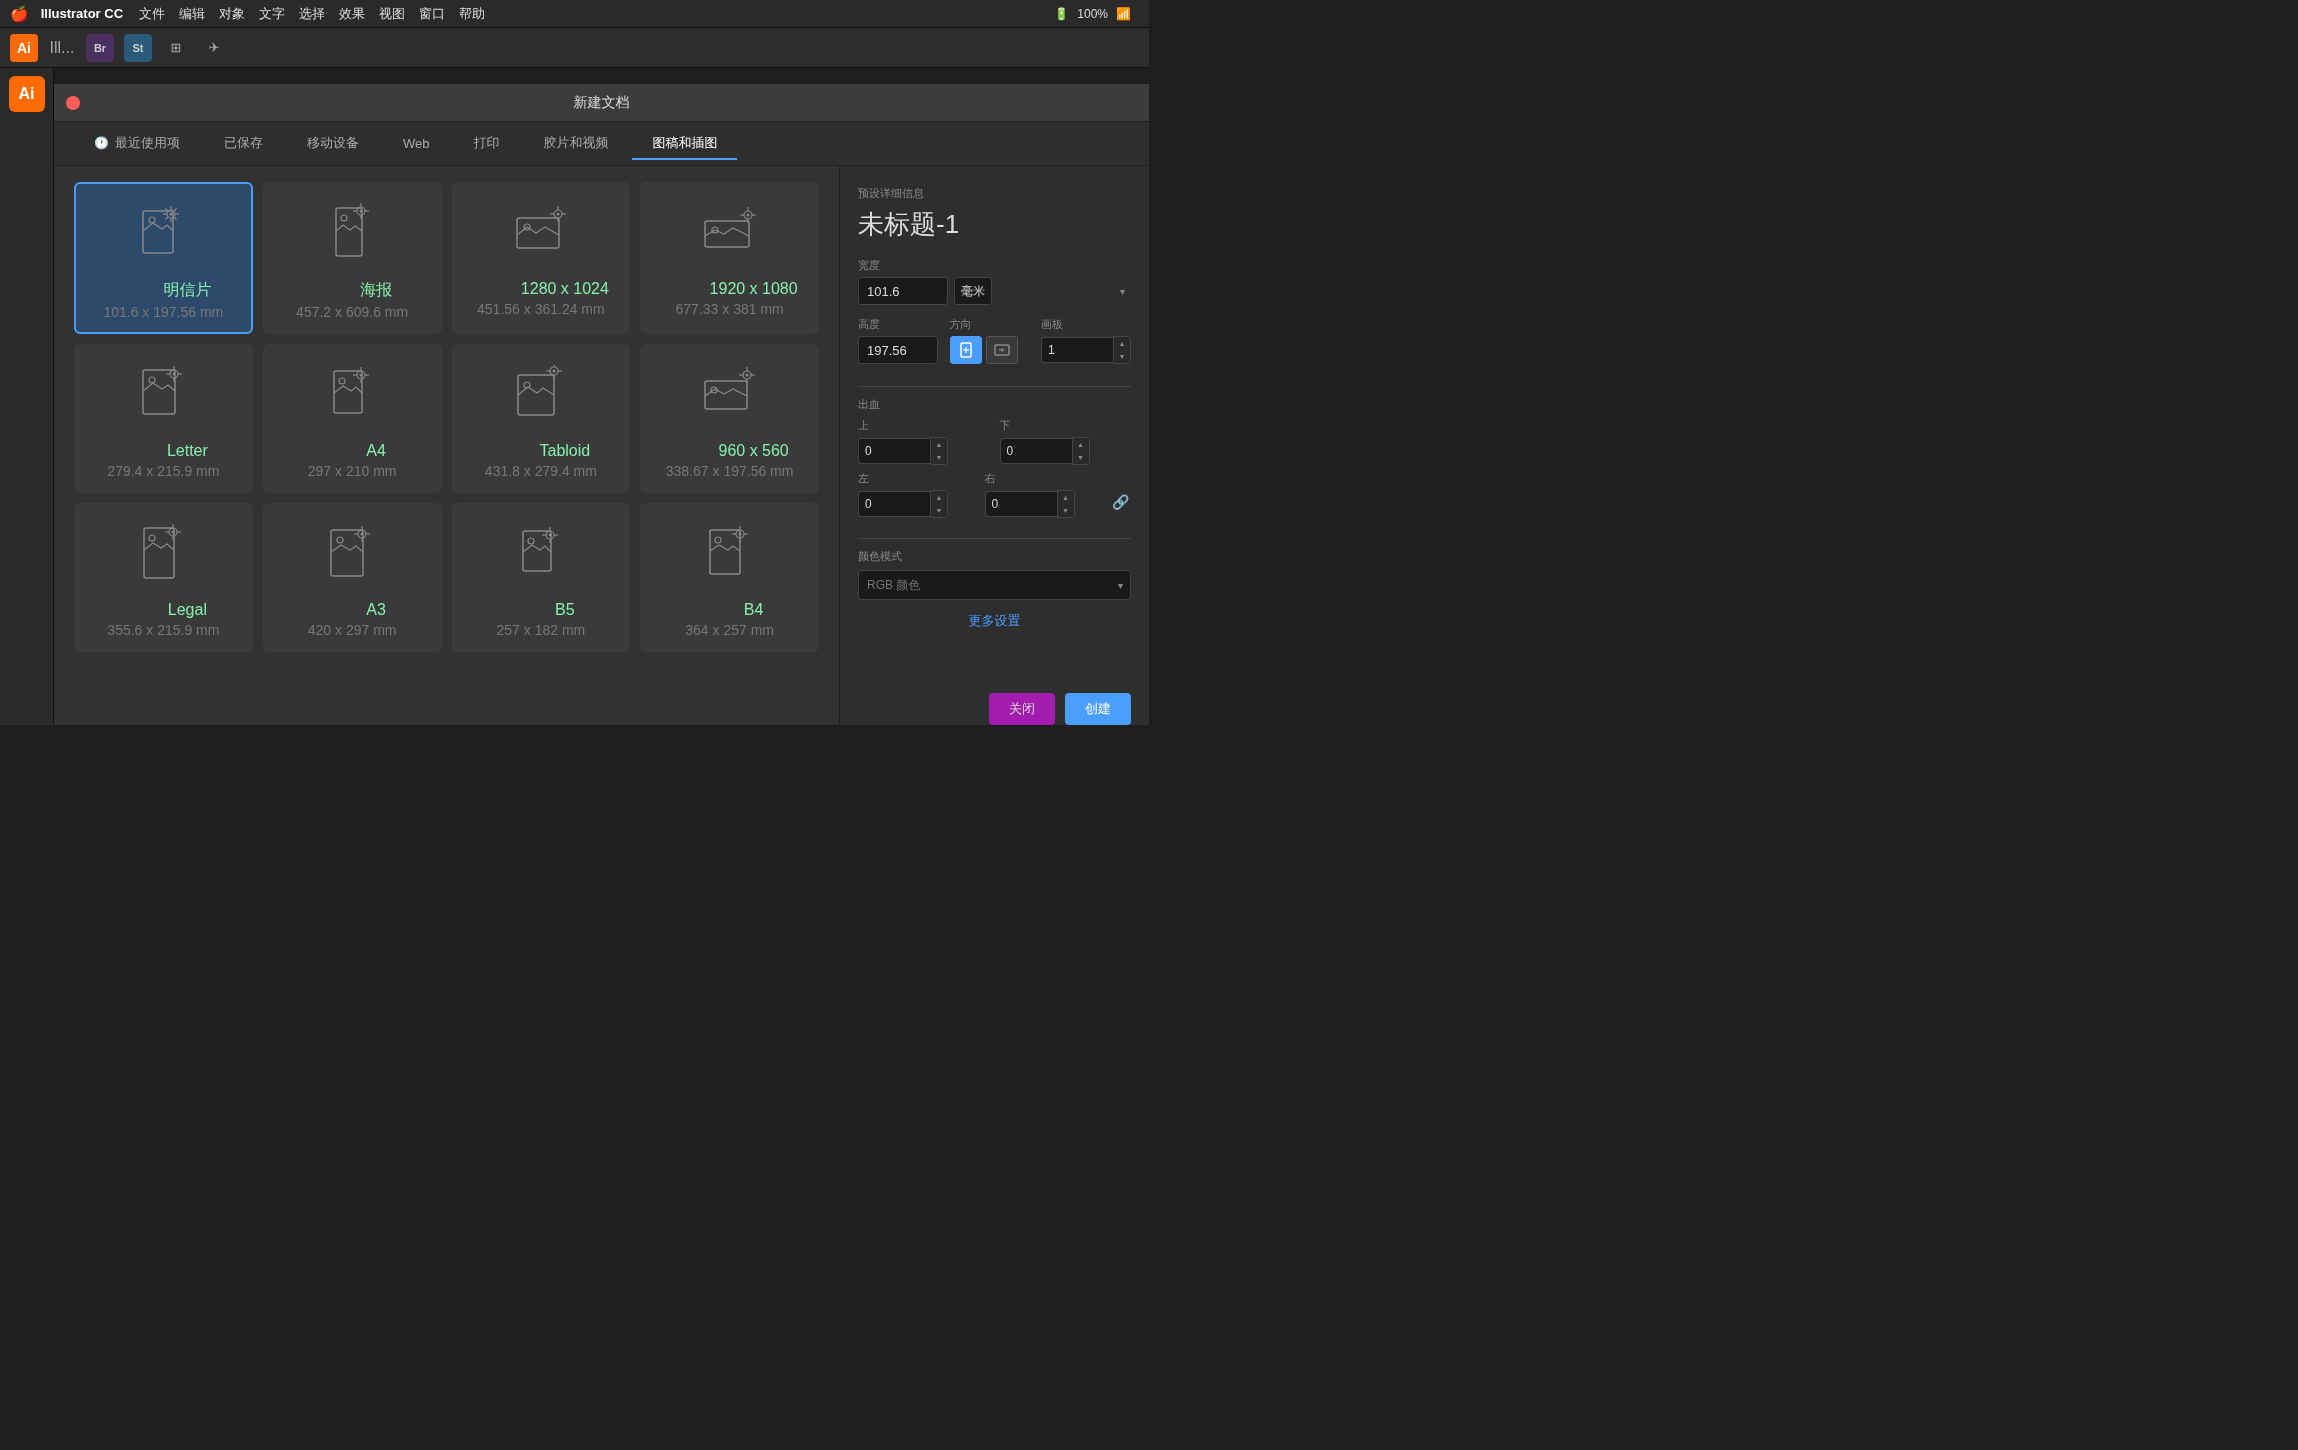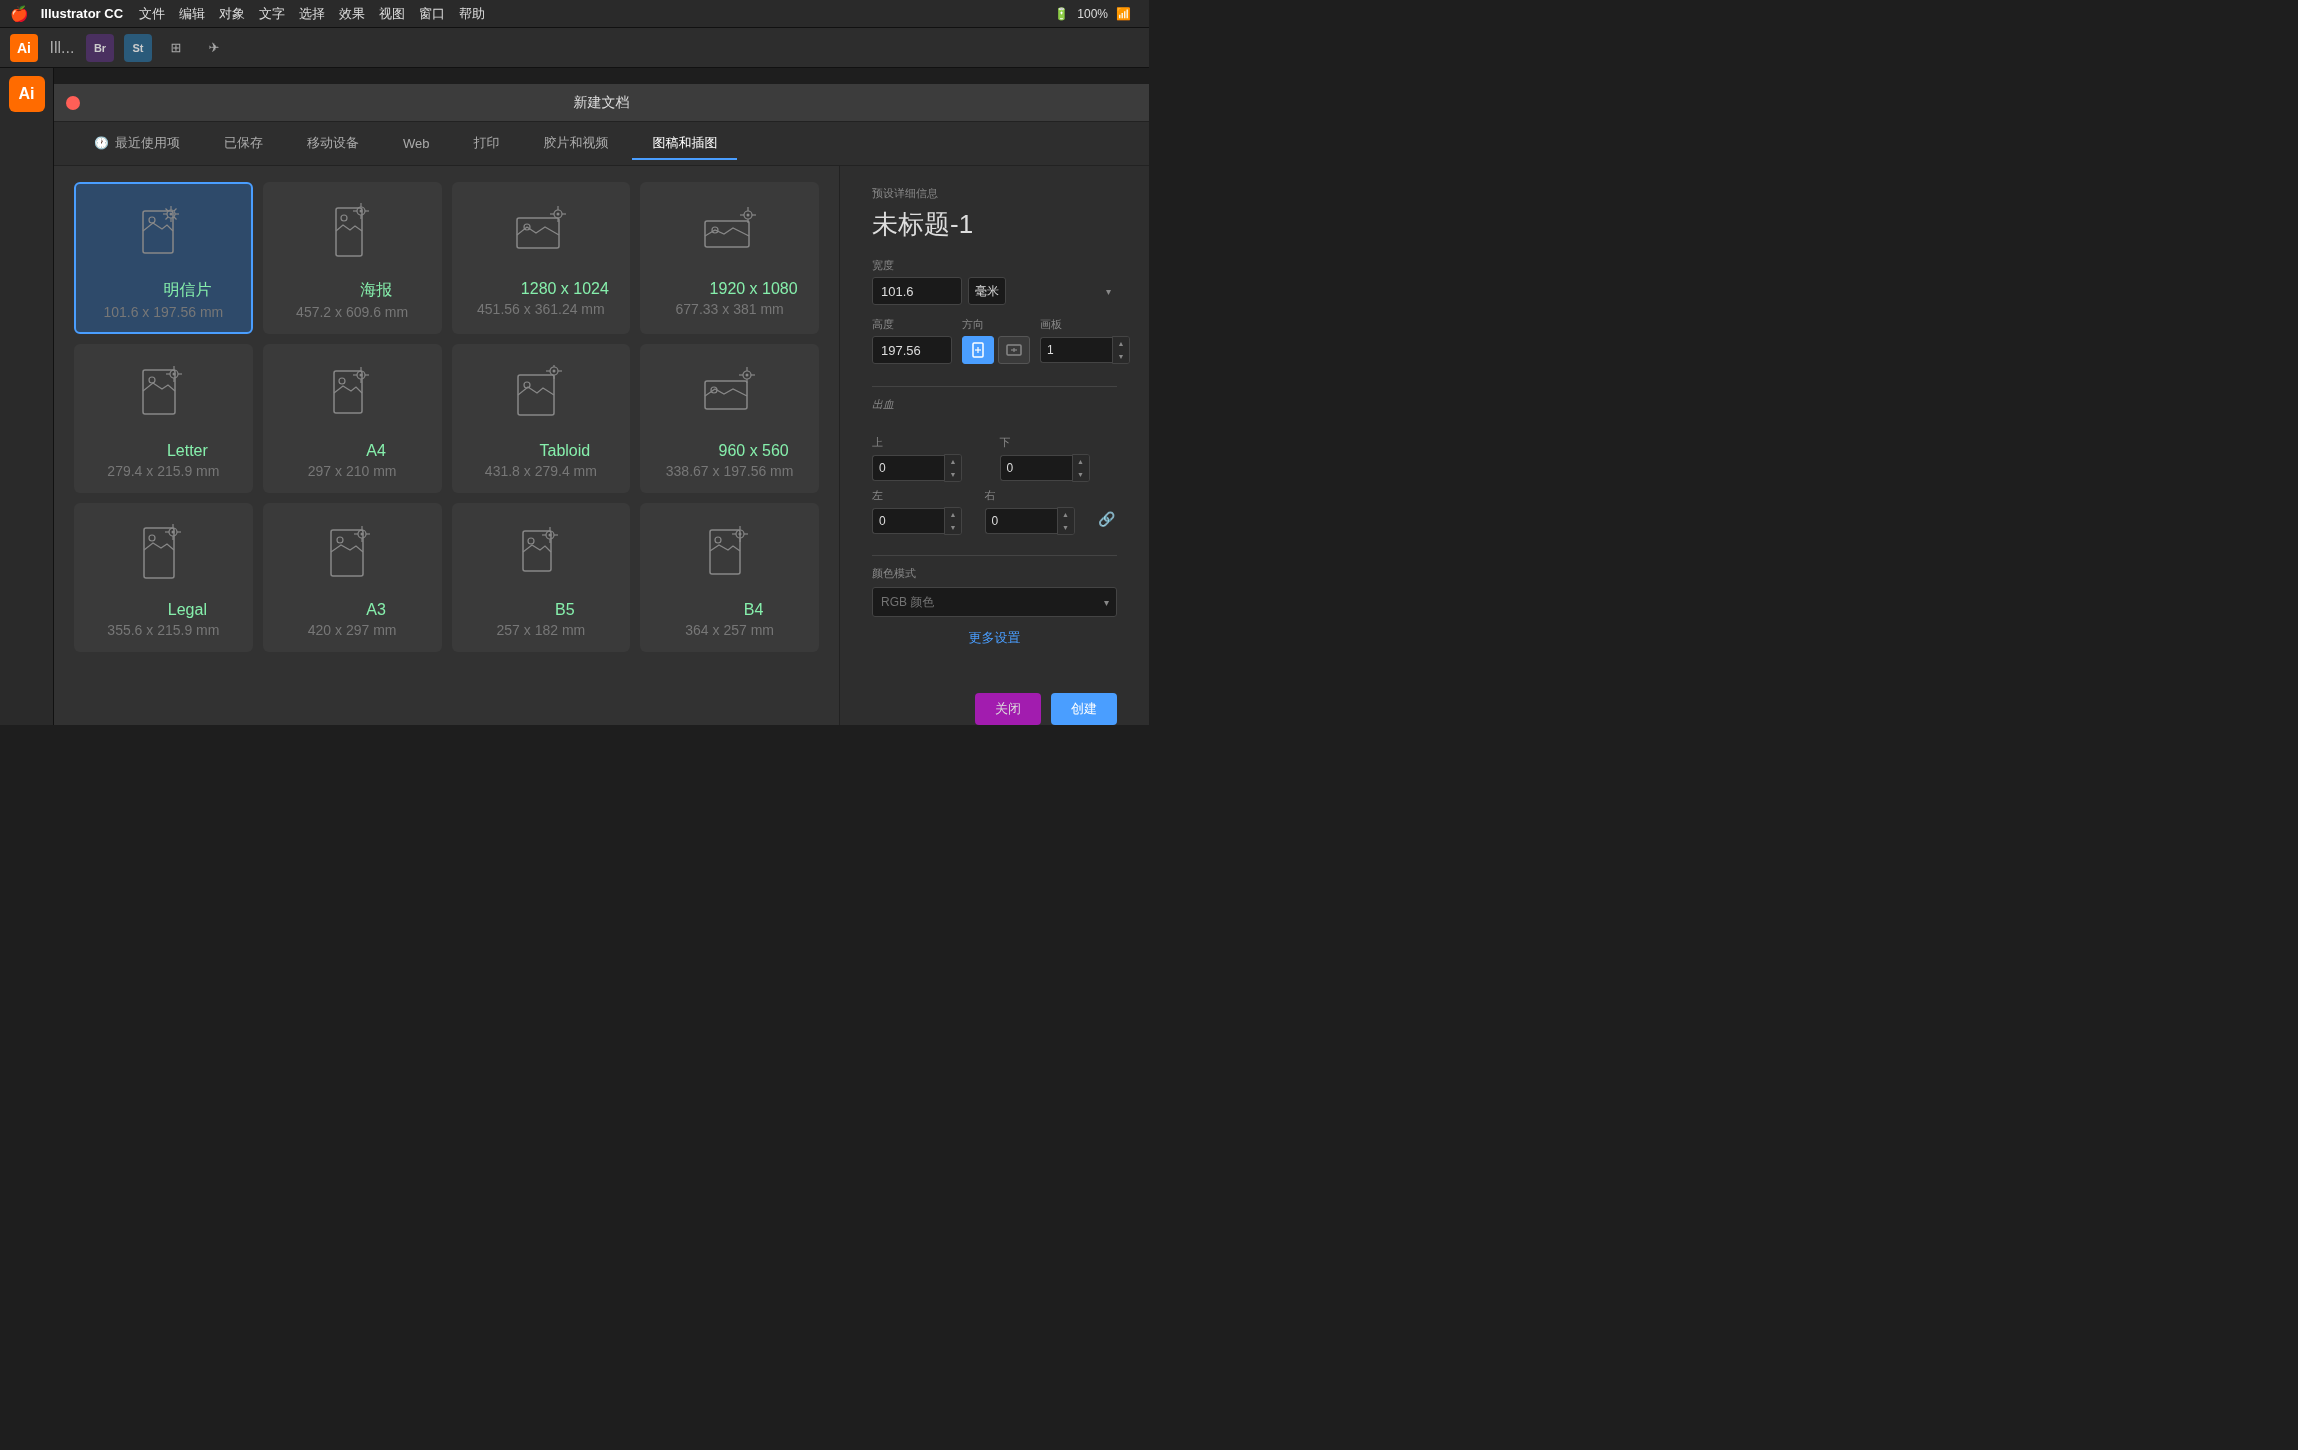--- a/index.html
+++ b/index.html
@@ -228,21 +228,21 @@
     
     .tpl-svg {
       width: 60px; height: 65px;
     }
 
     
     .right-panel {
       width: 310px;
       background: #2e2e2e;
       border-left: 1px solid #222;
-      padding: 16px 32px;
+      padding: 16px 18px;
       display: flex;
       flex-direction: column;
       gap: 0;
     }
     .right-panel .panel-section-title {
       font-size: 11px;
       color: #888;
       margin-bottom: 6px;
       margin-top: 4px;
     }
@@ -803,21 +803,21 @@
               <div class="spin-btns">
                 <button class="spin-btn">▲</button>
                 <button class="spin-btn">▼</button>
               </div>
             </div>
           </div>
         </div>
 
         <div class="divider"></div>
 
-        <div class="field-label" style="margin-bottom:23px;font-style:italic;">出血</div>
+        <div class="field-label" style="margin-bottom:6px;">出血</div>
         <div style="display:flex; gap:10px; margin-bottom:6px;">
           <div style="flex:1;">
             <div class="field-label">上</div>
             <div class="bleed-field-row">
               <div class="spin-input-wrap">
                 <input class="spin-input" type="text" value="0" style="">
                 <div class="spin-btns">
                   <button class="spin-btn">▲</button>
                   <button class="spin-btn">▼</button>
                 </div>

